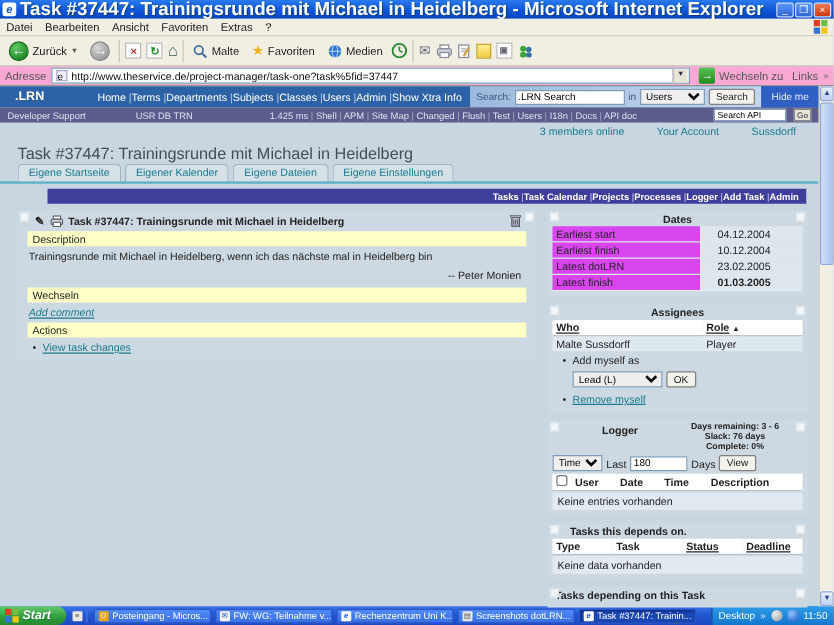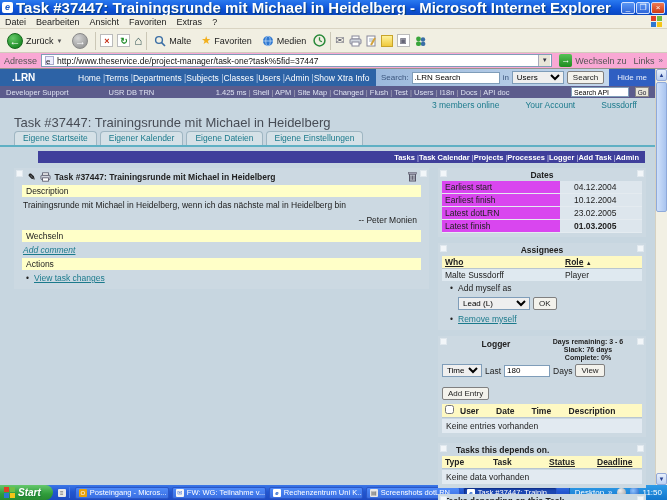--- a/index.html
+++ b/index.html
@@ -96,21 +96,21 @@
   .bullet::before { content:"•"; position:absolute; left:8px; }
 
   .ptitle { text-align:center; font-weight:bold; font-size:8.5px; padding:0 0 1px 0; }
   .ptitle.left { text-align:left; padding-left:14px; }
   .drow { display:flex; border-bottom:1px solid #e4ebf0; font-size:8.5px; }
   .drow .lab { flex:1; background:#d946ef; padding:1px 3px; }
   .drow .val { flex:0 0 82px; background:#dde6ed; padding:1px 14px; }
   .drow .val.bold { font-weight:bold; }
 
   table.grid { width:100%; border-collapse:collapse; font-size:8.5px; }
-  table.grid th { background:#fef9c3; text-align:left; font-weight:bold; padding:1px 3px; border-bottom:1px solid #b9c6d0; }
+  table.grid th { background:#ffffff; text-align:left; font-weight:bold; padding:1px 3px; border-bottom:1px solid #b9c6d0; }
   table.grid th .u { text-decoration:underline; }
   table.grid td { background:#dfe9f0; padding:1px 3px; }
   .emptyrow { background:#e2eaf1; font-size:8.5px; padding:2px 4px; margin-top:1px; }
 
   .loghdr { display:flex; align-items:flex-start; padding:0 8px; }
   .loghdr .lt { flex:1; text-align:center; font-weight:bold; font-size:8.5px; padding-top:1px; }
   .logstats { font-size:7px; font-weight:bold; text-align:center; line-height:8px; flex:1; }
   .ctlrow { display:flex; align-items:center; gap:3px; padding:2px 0; font-size:8.5px; }
   .ctlrow select { height:13px; font-size:8px; border:1px solid #7f9db9; }
   .ctlrow input { height:12px; width:46px; border:1px solid #7f9db9; font-size:8px; padding:0 2px; }
@@ -390,21 +390,20 @@
                 <span>Complete: 0%</span>
               </span>
             </div>
             <div class="ctlrow">
               <select><option>Time</option></select>
               <span>Last</span>
               <input value="180" style="">
               <span>Days</span>
               <button class="xp-btn">View</button>
             </div>
-            <div class="addentry"><button class="xp-btn">Add Entry</button></div>
             <table class="grid">
               <tbody>
                   <tr>
                 <th style="width:13px"><input type="checkbox" class="cb" style=""></th>
                 <th>User</th>
                 <th>Date</th>
                 <th>Time</th>
                 <th>Description</th>
               </tr>
             </tbody>

